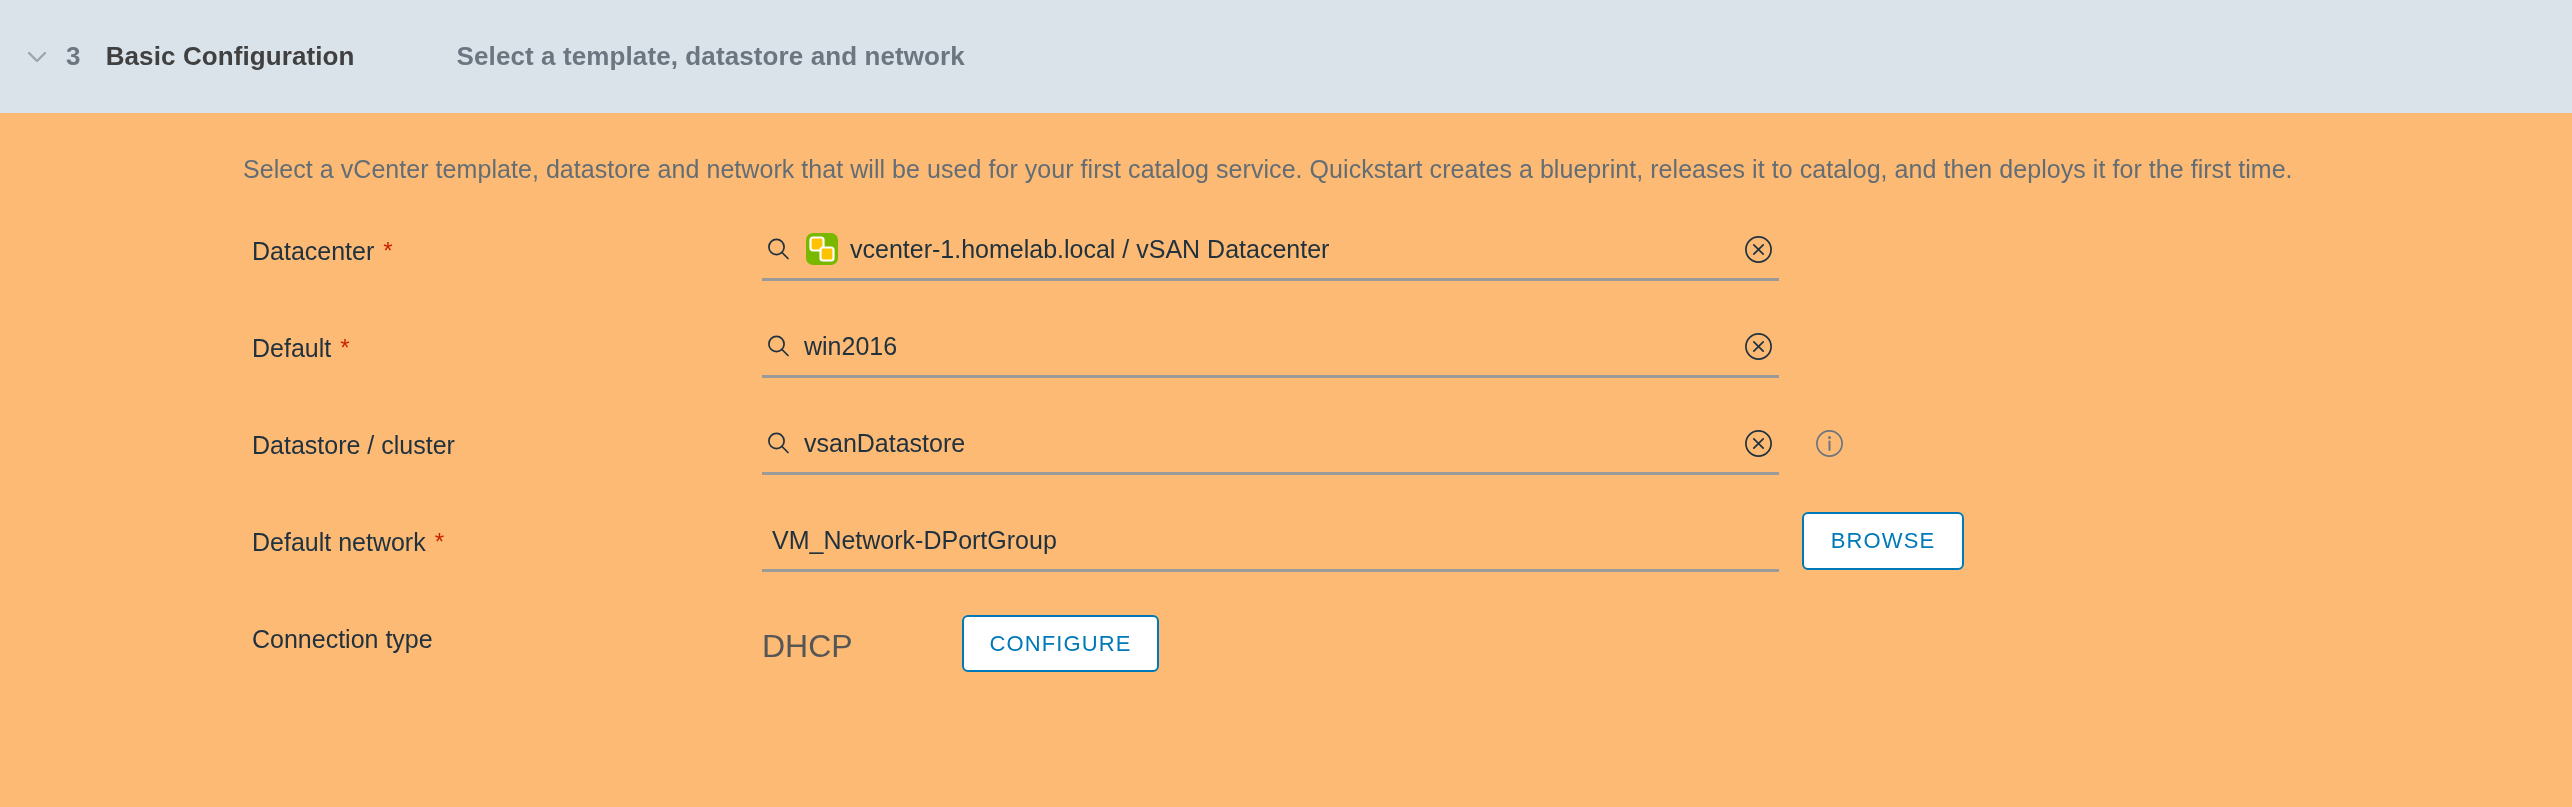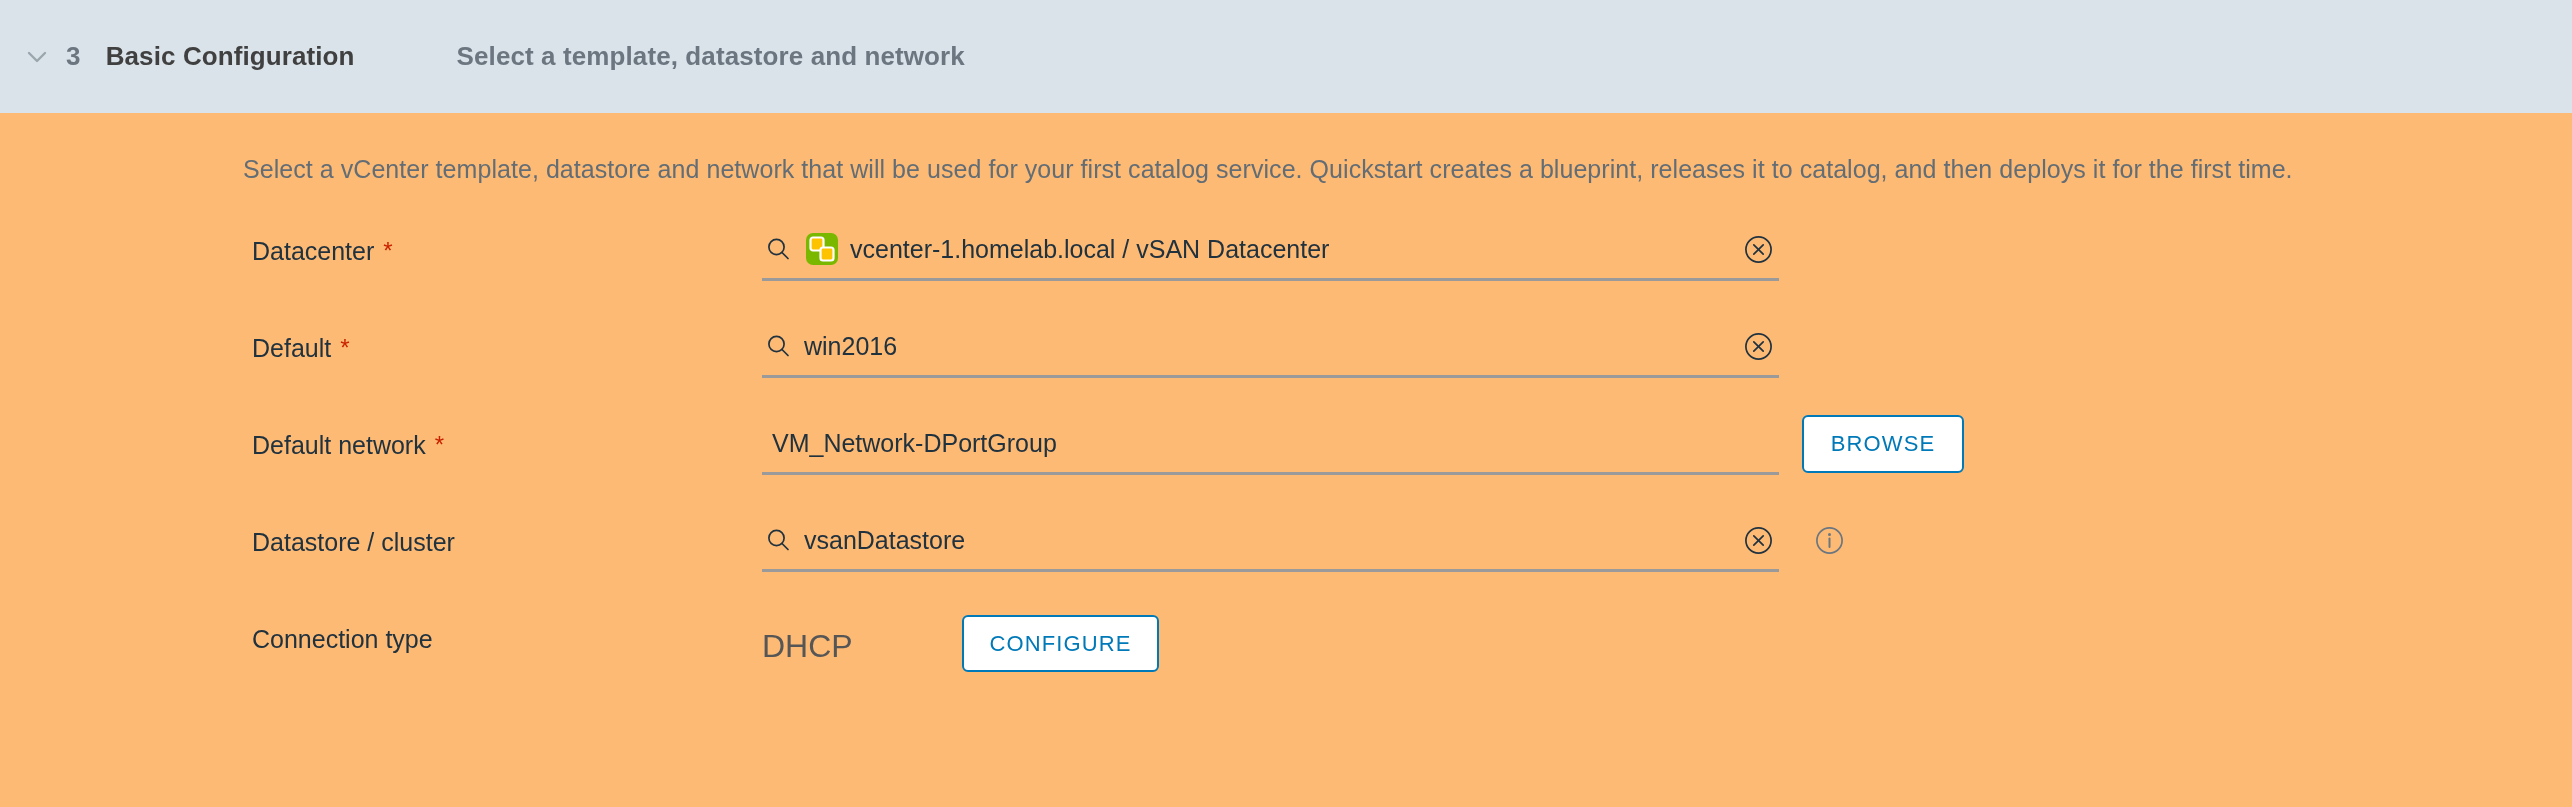--- a/index.html
+++ b/index.html
@@ -273,31 +273,20 @@
             <line x1="11.8" y1="11.8" x2="21.2" y2="21.2" stroke="#21323f" stroke-width="1.7" stroke-linecap="round"></line>
             <line x1="21.2" y1="11.8" x2="11.8" y2="21.2" stroke="#21323f" stroke-width="1.7" stroke-linecap="round"></line>
           </svg>
         </span>
         <span class="underline"></span>
       </div>
     </div>
 
     <div class="row">
       <div class="label">
-        <span>Default network</span><span class="req">*</span>
-      </div>
-      <div class="control">
-        <span class="field-value plain">VM_Network-DPortGroup</span>
-        <span class="underline"></span>
-      </div>
-      <div class="btn-outline btn-browse">BROWSE</div>
-    </div>
-
-    <div class="row">
-      <div class="label">
         <span>Datastore / cluster</span>
       </div>
       <div class="control">
         <span class="search-icon">
           <svg width="30" height="30" viewBox="0 0 30 30">
             <circle cx="12.5" cy="12" r="7.6" fill="none" stroke="#21323f" stroke-width="1.7"></circle>
             <line x1="18" y1="17.5" x2="24" y2="23.5" stroke="#21323f" stroke-width="1.7" stroke-linecap="round"></line>
           </svg>
         </span>
         <span class="field-value with-search">vsanDatastore</span>
@@ -314,20 +303,31 @@
         <svg width="33" height="33" viewBox="0 0 33 33">
           <circle cx="16.5" cy="16.5" r="12.6" fill="none" stroke="#6b7680" stroke-width="1.7"></circle>
           <circle cx="16.5" cy="10.4" r="1.5" fill="#6b7680"></circle>
           <line x1="16.5" y1="14.4" x2="16.5" y2="23" stroke="#6b7680" stroke-width="2" stroke-linecap="round"></line>
         </svg>
       </span>
     </div>
 
     <div class="row">
       <div class="label">
+        <span>Default network</span><span class="req">*</span>
+      </div>
+      <div class="control">
+        <span class="field-value plain">VM_Network-DPortGroup</span>
+        <span class="underline"></span>
+      </div>
+      <div class="btn-outline btn-browse">BROWSE</div>
+    </div>
+
+    <div class="row">
+      <div class="label">
         <span>Connection type</span>
       </div>
       <span class="static-value">DHCP</span>
       <div class="btn-outline btn-configure">CONFIGURE</div>
     </div>
 
   </div>
 
 </div>
 

